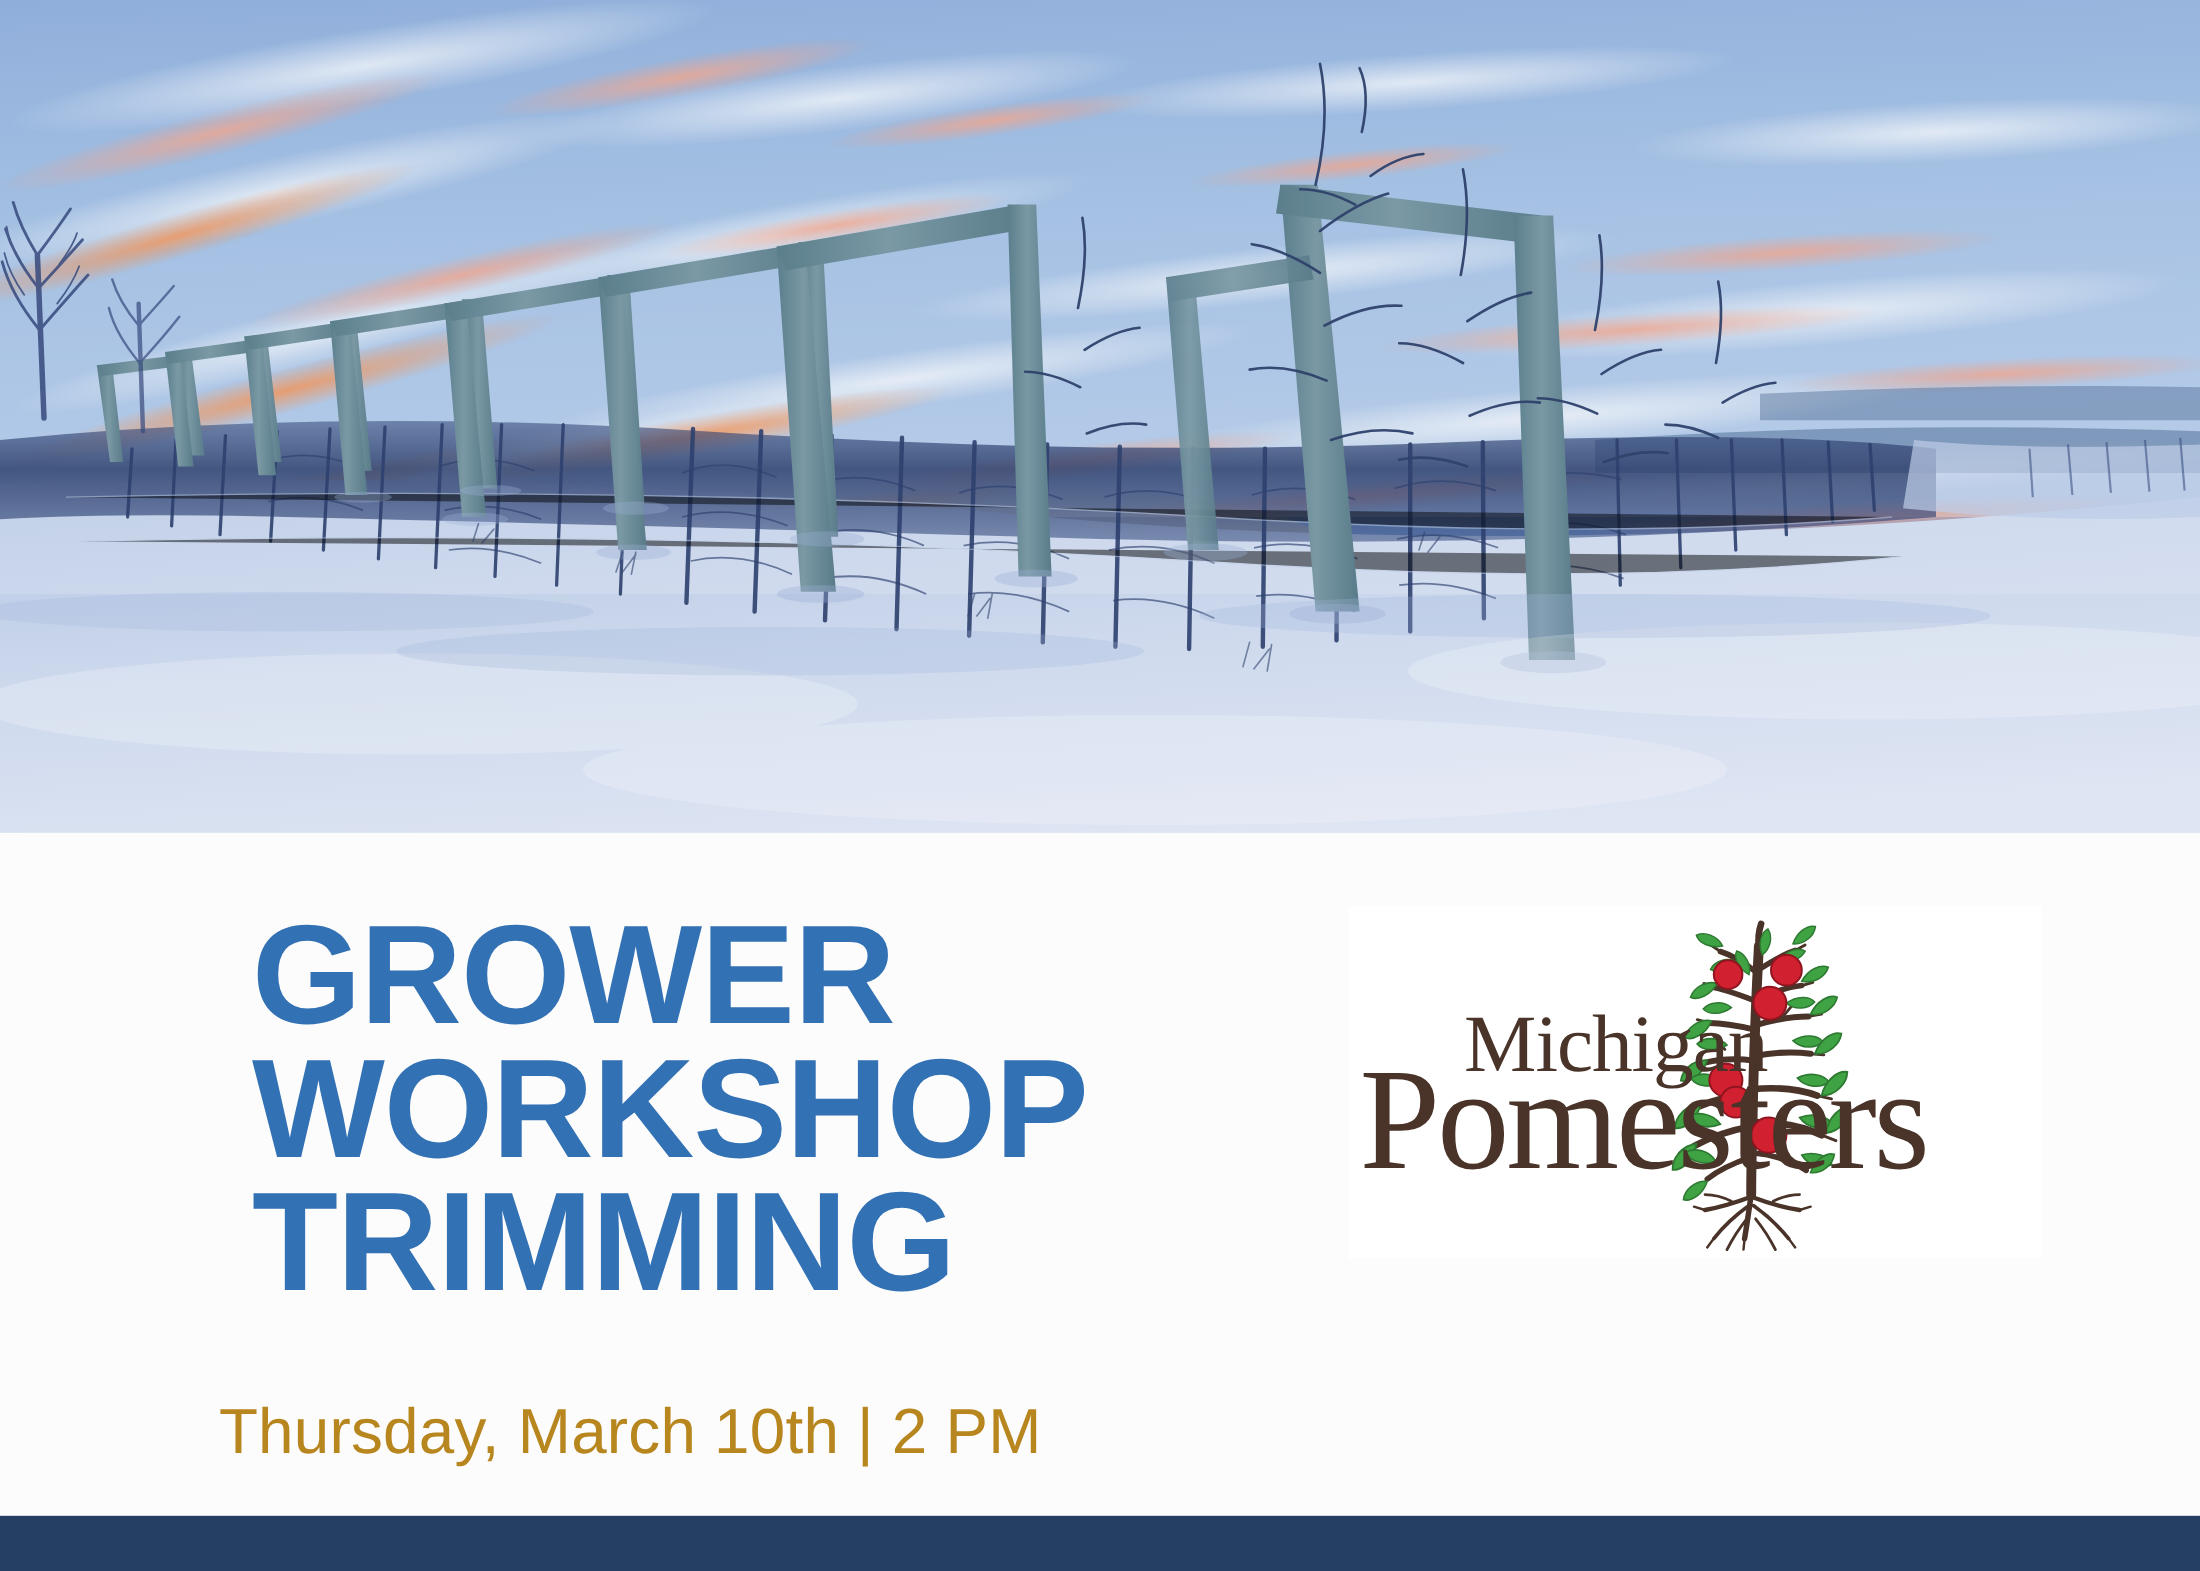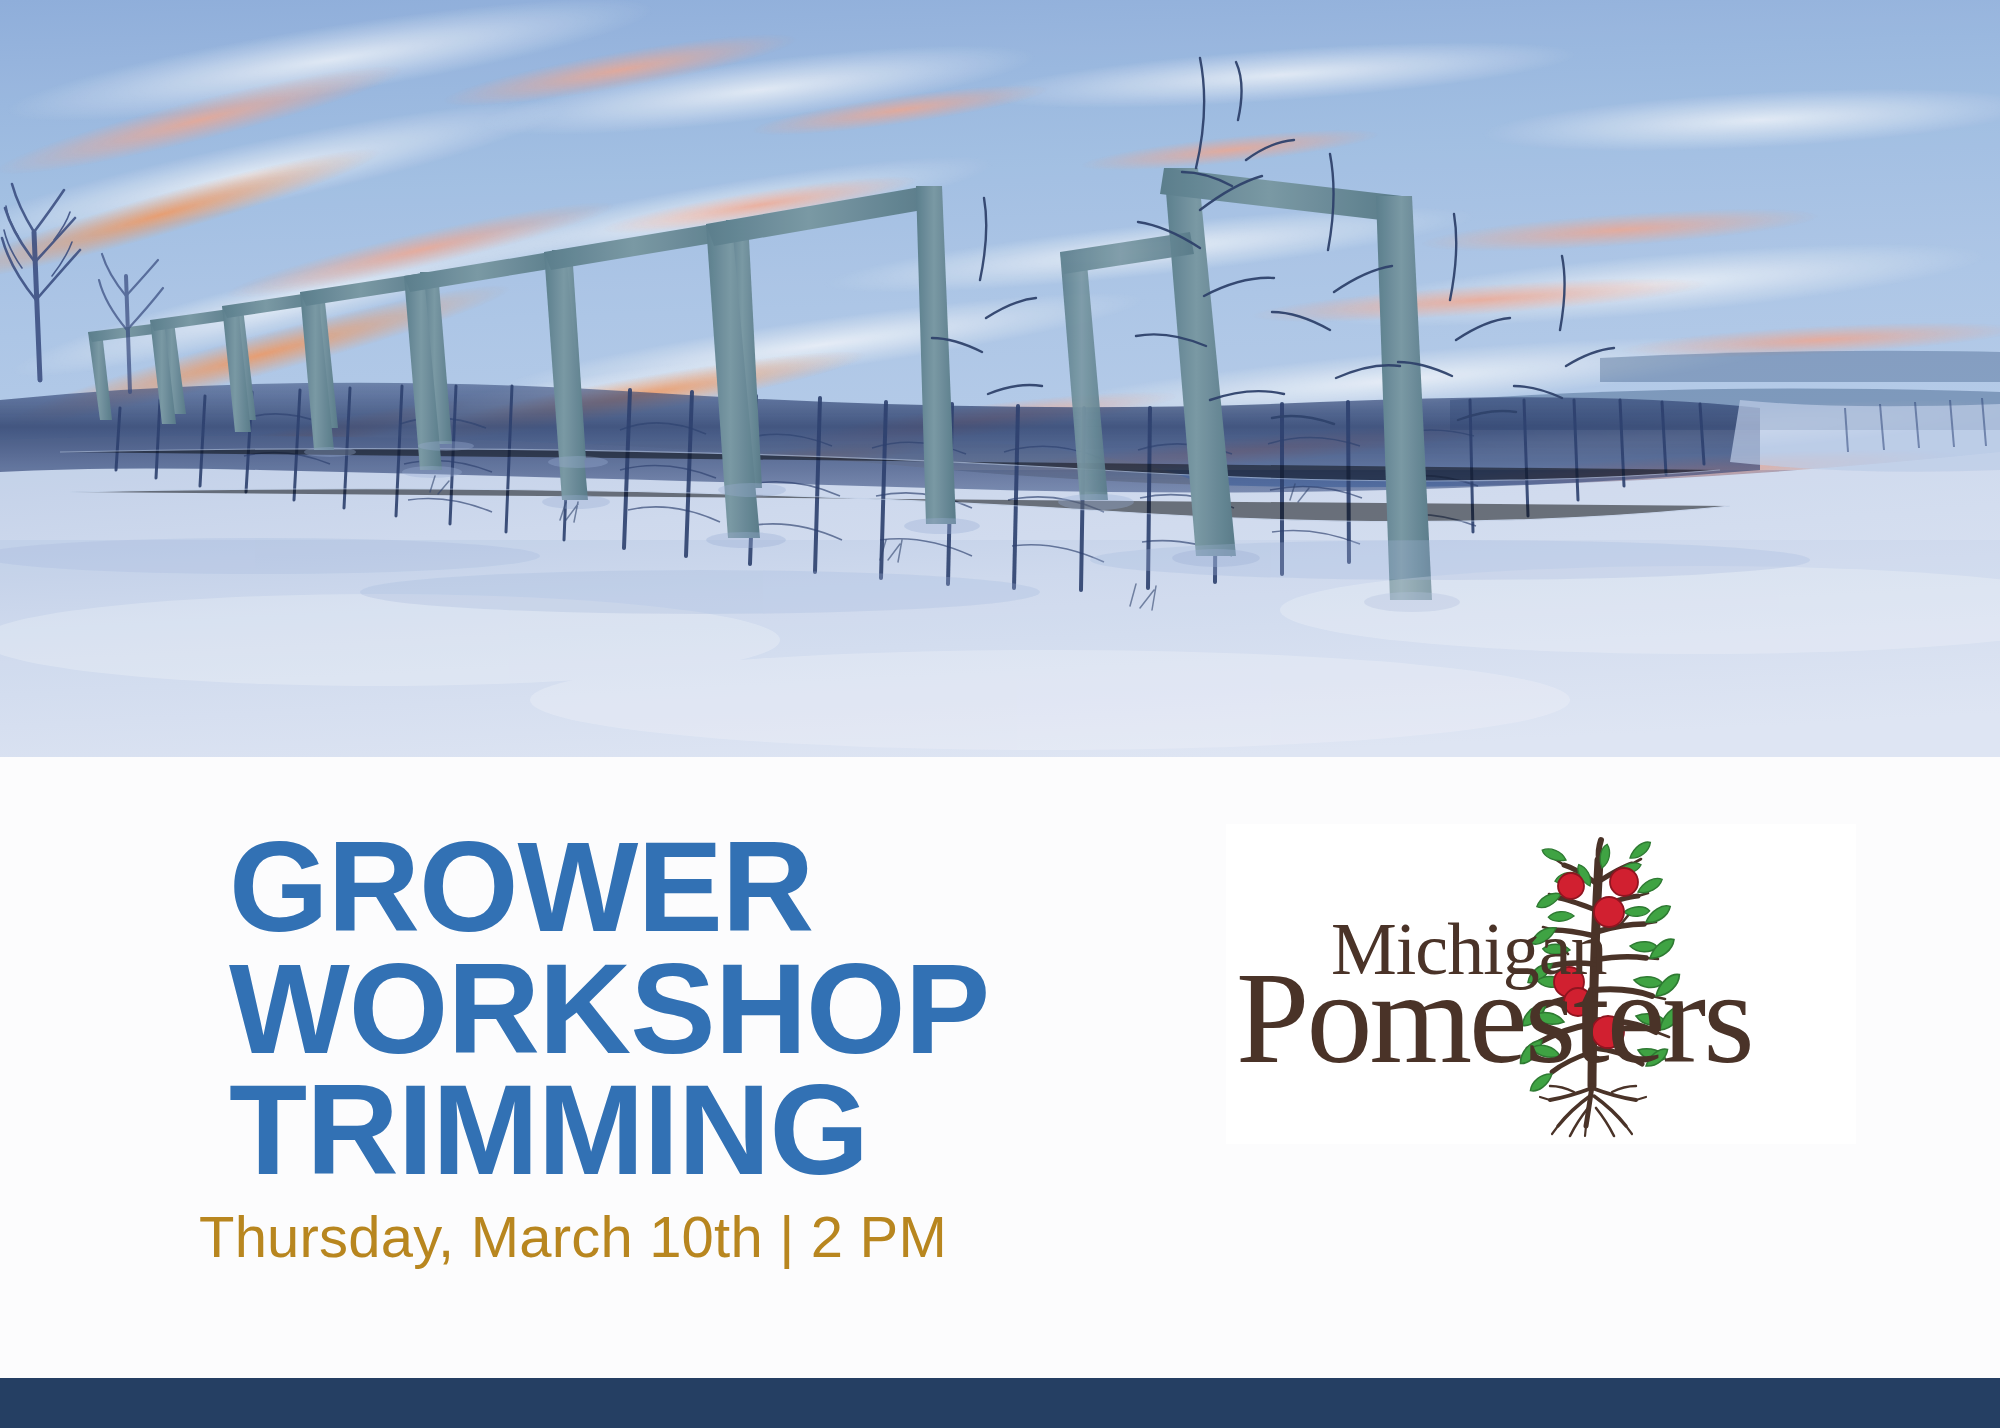--- a/index.html
+++ b/index.html
@@ -55,21 +55,21 @@
     font-size: 128px;
     line-height: 0.95;
     letter-spacing: -1px;
     color: #3271B4;
     white-space: nowrap;
   }
 
   .date-line {
     position: absolute;
     left: 199px;
-    top: 1203px;
+    top: 1268px;
     font-family: "Liberation Sans", sans-serif;
     font-weight: normal;
     font-size: 58px;
     letter-spacing: 0.2px;
     color: #B8861F;
     white-space: nowrap;
   }
 
   
   .logo-panel {

